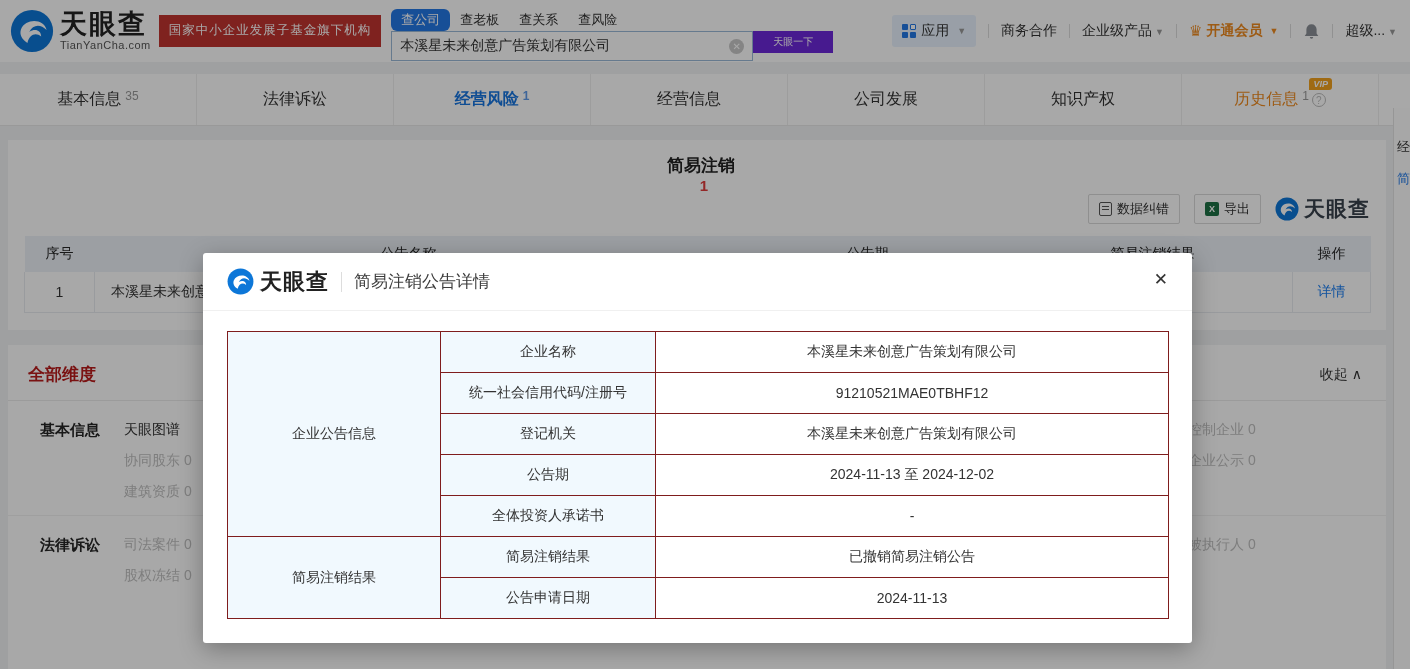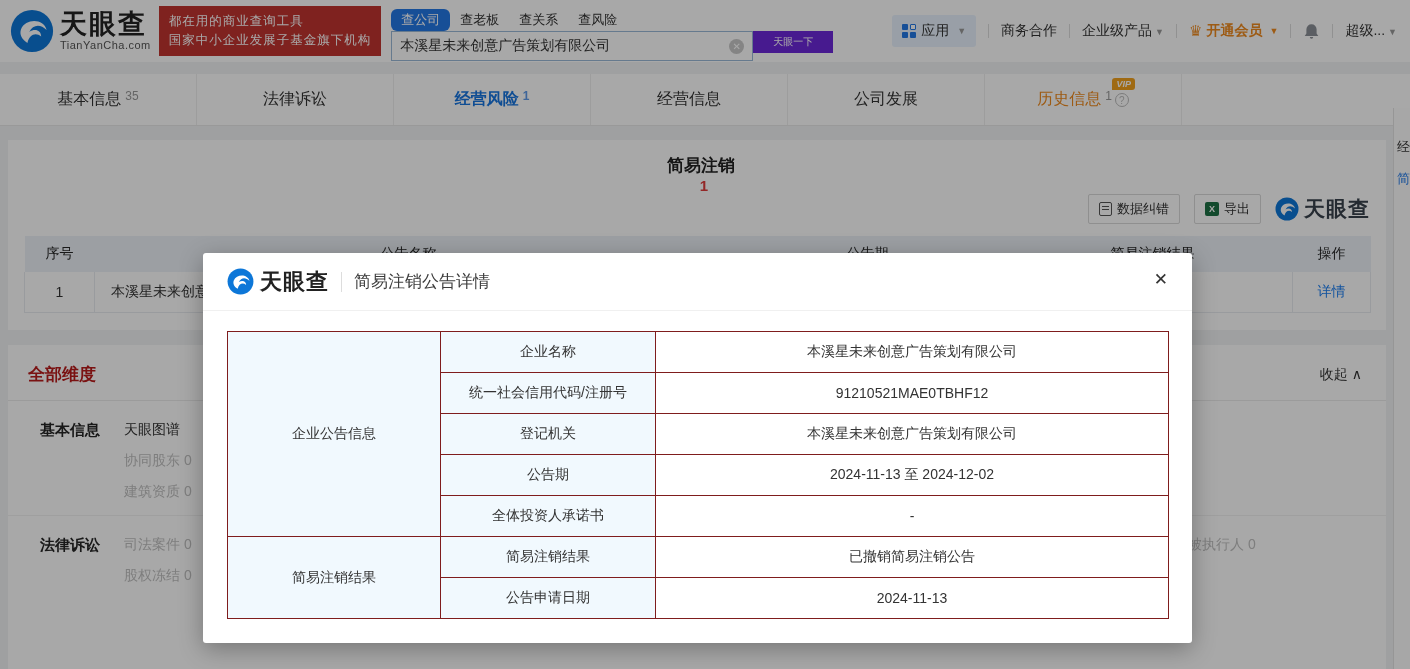--- a/index.html
+++ b/index.html
@@ -109,21 +109,20 @@
       <svg viewBox="0 0 48 48">
           <circle cx="24" cy="24" r="23" fill="#0d77d8"></circle>
           <path d="M12 22 C17 10, 37 10, 40 23 C33 16, 25 17, 21 25 C27 21, 34 23, 34 30 C28 25, 21 28, 19 37 C13 33, 10 28, 12 22 Z" fill="#fff"></path>
         </svg>
       <div class="logo-txt">
         <b>天眼查</b>
         <span>TianYanCha.com</span>
       </div>
     </div>
     <div class="slogan">
-      <div>都在用的商业查询工具</div>
       <div>国家中小企业发展子基金旗下机构</div>
     </div>
     <div class="searchbox">
       <div class="stabs" id="search-tabs">
           <span class="stab active">查公司</span>
           <span class="stab">查老板</span>
           <span class="stab">查关系</span>
           <span class="stab">查风险</span>
         </div>
       <div class="srow">
@@ -177,20 +176,23 @@
       </div>
       <div class="ptab active">
         <span>经营风险</span>
         <span class="cnt">1</span>
       </div>
       <div class="ptab">
         <span>经营信息</span>
       </div>
       <div class="ptab">
         <span>公司发展</span>
+      </div>
+      <div class="ptab">
+        <span>知识产权</span>
       </div>
       <div class="ptab vip">
         <span class="vip-badge">VIP</span>
         <span>历史信息</span>
         <span class="cnt">1</span>
         <span class="help-ic">?</span>
       </div>
     </nav>
 
   <section class="card card1">
@@ -251,20 +253,24 @@
     </div>
     <div class="c2div"></div>
     <div id="dim-groups">
         <div class="dim-row">
           <div class="dim-label">基本信息</div>
           <div class="dim-col">
             <span class="on">天眼图谱</span>
             <span class="off">协同股东 0</span>
             <span class="off">建筑资质 0</span>
           </div>
+          <div class="dim-col dim-right">
+            <span class="off">控制企业 0</span>
+            <span class="off">企业公示 0</span>
+          </div>
         </div>
         <div class="dim-row">
           <div class="dim-label">法律诉讼</div>
           <div class="dim-col">
             <span class="off">司法案件 0</span>
             <span class="off">股权冻结 0</span>
           </div>
           <div class="dim-col dim-right">
             <span class="off">被执行人 0</span>
           </div>

